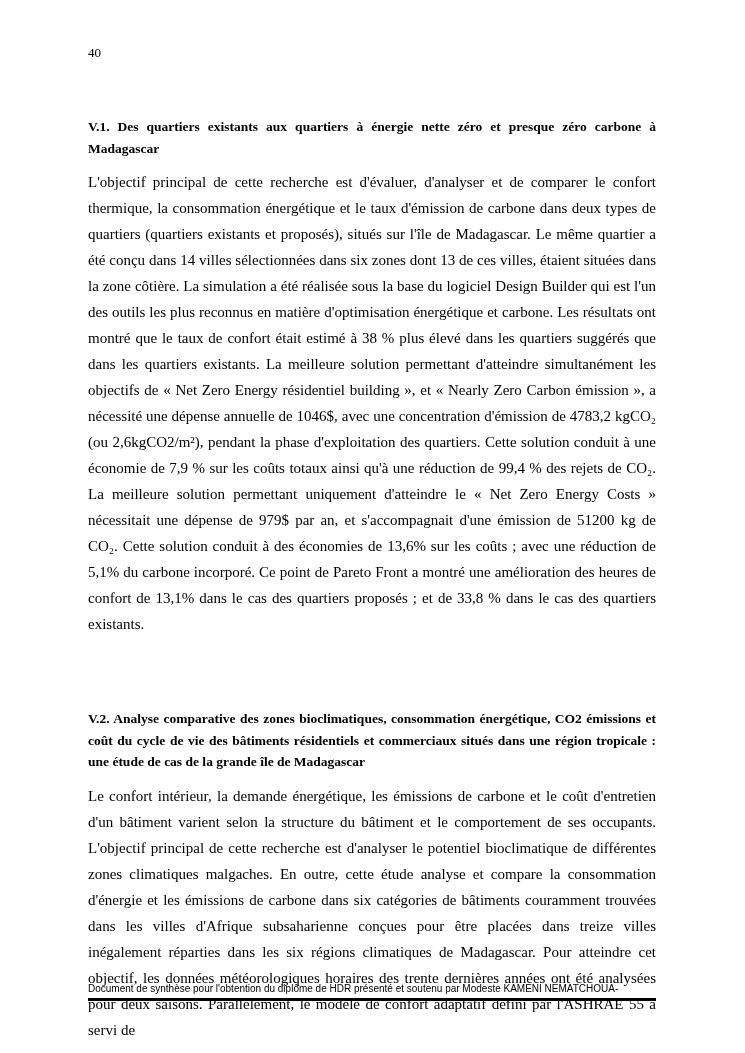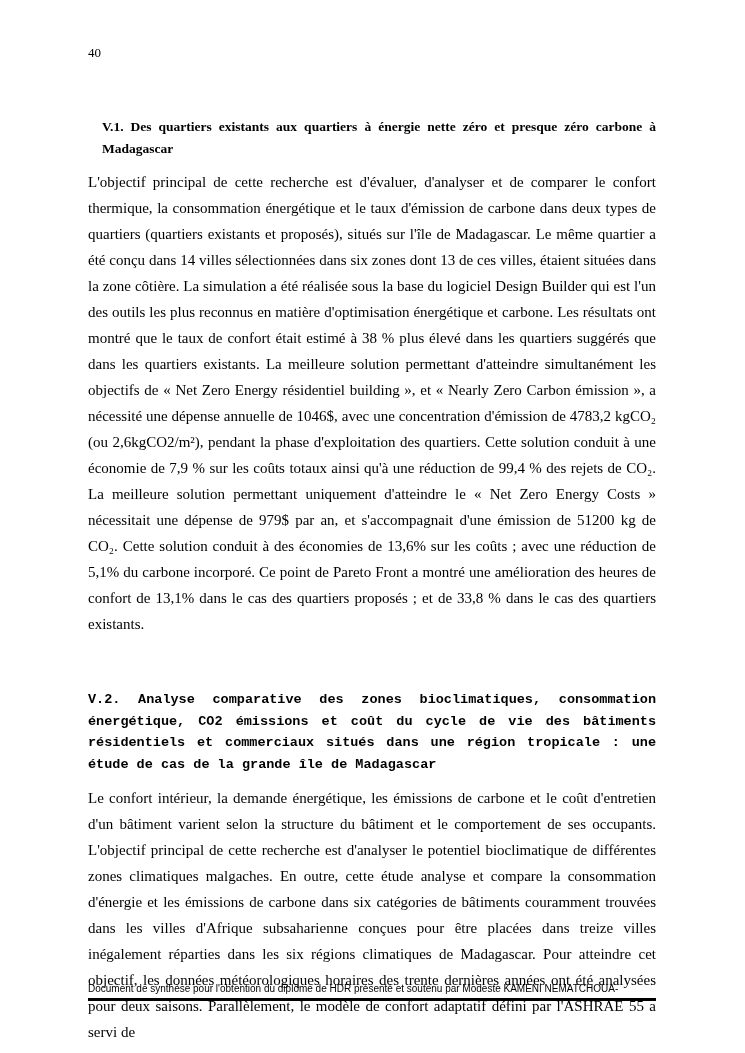--- a/index.html
+++ b/index.html
@@ -30,25 +30,23 @@
   }
   .section-heading {
     margin: 0;
     font-size: 13.5px;
     font-weight: bold;
     line-height: 21.5px;
     text-align: justify;
   }
   .heading-v1 {
     margin-top: 55px;
-    margin-left: 14px;
   }
   .heading-v2 {
-    margin-top: 52px;
-    font-family: Liberation Mono, monospace;
+    margin-top: 71px;
   }
   .body-paragraph {
     margin: 0;
     margin-top: 10px;
     font-size: 15px;
     line-height: 26px;
     text-align: justify;
     text-justify: inter-word;
   }
   .footer {

